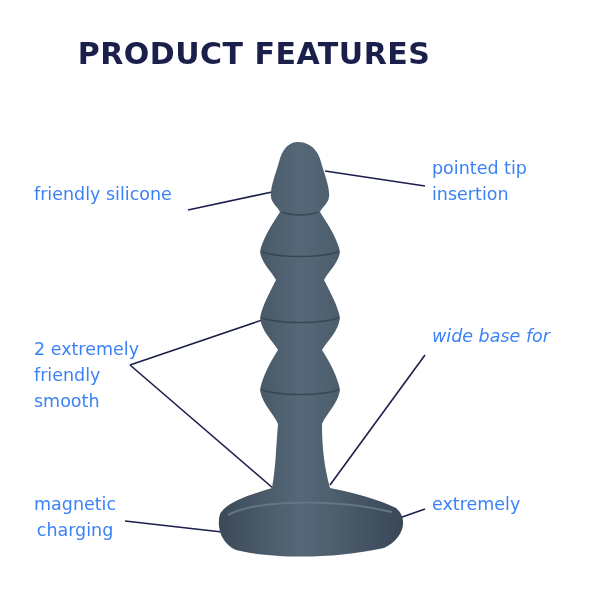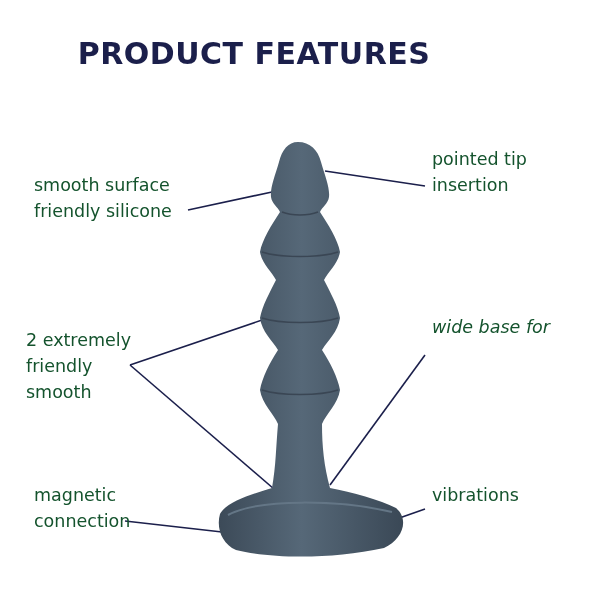--- a/index.html
+++ b/index.html
@@ -1,18 +1,18 @@
 <!DOCTYPE html>
 <html><head>
 <meta charset="utf-8">
 <style>
   html,body{margin:0;padding:0;background:#ffffff;}
   body{width:600px;height:600px;position:relative;overflow:hidden;font-family:"DejaVu Sans","Liberation Sans",sans-serif;color:#1b1f4b;}
   .title{position:absolute;left:0;top:36px;width:508px;text-align:center;font-weight:bold;font-size:30px;letter-spacing:0.5px;color:#1b1f4b;}
-  .label{position:absolute;font-size:17.5px;line-height:26px;color:#14532d;}
+  .label{position:absolute;font-size:17.5px;line-height:26px;color:#3b82f6;margin-top:9px;}
   .label div{white-space:nowrap;}
   svg.art{position:absolute;left:0;top:0;}
 </style>
 </head>
 <body>
 
 <div class="title">PRODUCT FEATURES</div>
 
 <svg class="art" width="600" height="600" viewBox="0 0 600 600">
   <defs>
@@ -62,35 +62,34 @@
     C318,150 310,142 298,142 Z"></path>
 
   <path d="M228,515 C260,498 340,500 392,512" stroke="#647686" stroke-width="2" fill="none"></path>
   <path d="M282,212 C292,216 308,216 318,212" stroke="#3a4654" stroke-width="1.5" fill="none"></path>
   <path d="M262,252 C280,258 320,258 338,252" stroke="#3a4654" stroke-width="1.5" fill="none"></path>
   <path d="M262,318 C280,324 320,324 338,318" stroke="#3a4654" stroke-width="1.5" fill="none"></path>
   <path d="M262,390 C280,396 320,396 338,390" stroke="#3a4654" stroke-width="1.5" fill="none"></path>
 </svg>
 
 <div class="label" style="left:34px;top:172px;">
-  <div>smooth surface</div>
   <div>friendly silicone</div>
 </div>
-<div class="label" style="left:26px;top:327px;">
+<div class="label" style="left:34px;top:327px;">
   <div>2 extremely</div>
   <div>friendly</div>
   <div>smooth</div>
 </div>
-<div class="label" style="left:34px;top:482px;">
+<div class="label" style="left:34px;top:482px;text-align:center;">
   <div>magnetic</div>
-  <div>connection</div>
+  <div>charging</div>
 </div>
 
 <div class="label" style="left:432px;top:146px;">
   <div>pointed tip</div>
   <div>insertion</div>
 </div>
 <div class="label" style="left:432px;top:314px;font-style:italic;">
   <div>wide base for</div>
 </div>
 <div class="label" style="left:432px;top:482px;">
-  <div>vibrations</div>
+  <div>extremely</div>
 </div>
 
 </body></html>

